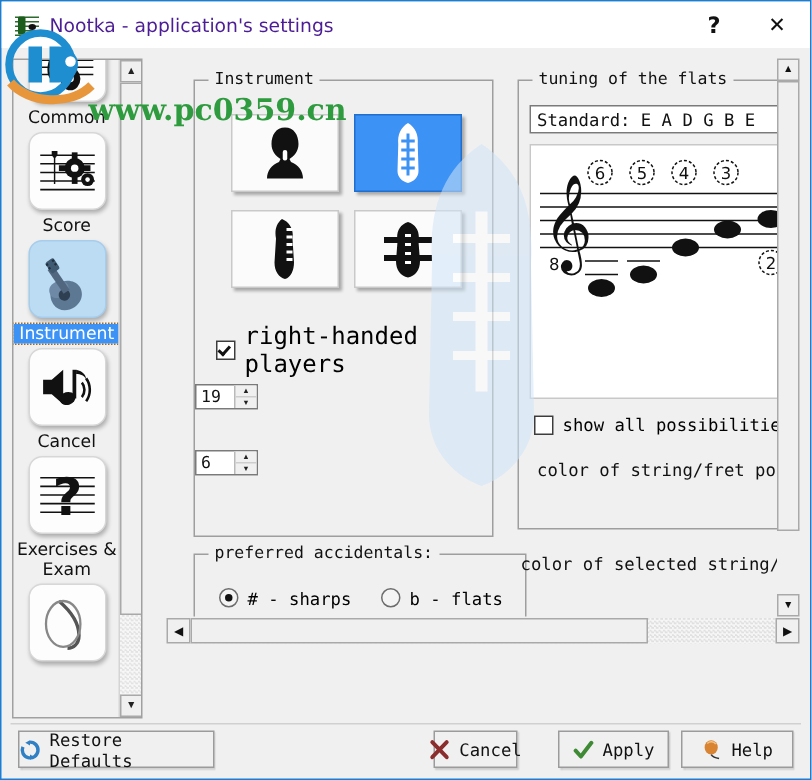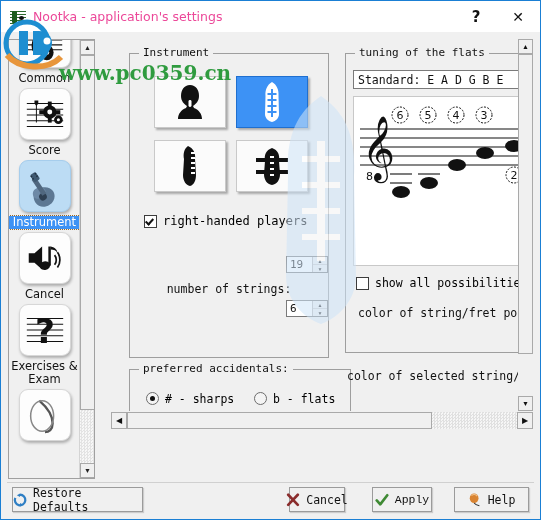--- a/index.html
+++ b/index.html
@@ -25,21 +25,21 @@
   }
   .title-icon{
     width:16px;height:16px;margin-left:9px;margin-right:7px;
     position:relative;flex:0 0 auto;
   }
   .title-icon .st{position:absolute;left:0;width:16px;height:1px;background:#2d6b2d;}
   .title-icon .gt{position:absolute;left:2px;top:2px;width:5px;height:12px;background:#1c5c1c;border-radius:1px;}
   .title-icon .nt{position:absolute;left:9px;top:7px;width:5px;height:4px;background:#111;border-radius:50%;}
   .title-text{
     font-family:"DejaVu Sans", sans-serif;
-    font-size:12.5px;color:#ec4899;letter-spacing:0px;
+    font-size:12.5px;color:#4c1d95;letter-spacing:0px;
     white-space:nowrap;
     text-align:center;
   }
   .title-btns{margin-left:auto;display:flex;align-items:center;height:31px;}
   .tb-btn{
     width:44px;height:31px;display:flex;align-items:center;justify-content:center;
     font-size:14px;color:#111;font-family:"DejaVu Sans",sans-serif;
     cursor:default;
   }
   .tb-btn.help{font-size:15px;font-weight:700;width:40px;}
@@ -145,36 +145,36 @@
   .inst-btn{
     width:70px;height:50px;background:#fbfbfb;border:1px solid #c9c9c9;
     box-shadow:2px 2px 2px rgba(0,0,0,.3);
     display:inline-flex;align-items:center;justify-content:center;
     margin:0 7px 12px 0;cursor:default;vertical-align:top;
   }
   .inst-btn.sel{background:#3d92f5;border:1px solid #1f6fcf;}
 
   .chk-row{
     position:absolute;left:14px;top:160px;display:flex;align-items:center;
-    font-family:"DejaVu Sans Mono", monospace;font-size:12px;
+    font-family:"DejaVu Sans Mono", monospace;font-size:16px;
   }
   .cbox{
     width:11px;height:11px;border:1px solid #3c3c3c;background:#fff;
     margin-right:6px;position:relative;flex:0 0 auto;
   }
   .cbox.on:after{
     content:"";position:absolute;left:2px;top:1px;width:3px;height:6px;
     border:solid #111;border-width:0 2px 2px 0;transform:rotate(42deg);
   }
   .lbl-c{
     position:absolute;width:100%;text-align:center;
     font-family:"DejaVu Sans Mono", monospace;font-size:11.5px;color:#111;
   }
   .spin{
-    position:absolute;left:0;right:0;display:flex;justify-content:flex-end;
+    position:absolute;left:0;right:0;display:flex;justify-content:flex-start;
   }
   .spin-box{
     display:flex;align-items:stretch;width:42px;height:17px;
     border:1px solid #7a7a7a;background:#fff;box-sizing:border-box;
   }
   .spin-val{
     flex:1;padding-left:3px;font-family:"DejaVu Sans Mono", monospace;font-size:11px;
     line-height:15px;color:#111;
   }
   .spin-btns{
@@ -263,21 +263,21 @@
   .btnbar{position:absolute;left:0;right:0;top:482px;height:36px;}
   .btn{
     position:absolute;top:4px;height:25px;
     background:#f0f0f0;border:1px solid #9b9b9b;box-sizing:border-box;
     display:flex;align-items:center;justify-content:center;gap:6px;
     font-family:"DejaVu Sans Mono", monospace;font-size:11.5px;color:#111;
     box-shadow:1px 1px 1px rgba(0,0,0,.15);cursor:default;
   }
   #btn-restore{left:11px;width:131px;}
   #btn-cancel{left:288px;width:56px;}
-  #btn-apply{left:371px;width:60px;font-family:Liberation Mono, monospace;}
+  #btn-apply{left:371px;width:74px;}
   #btn-help{left:453px;width:75px;}
   .ico{width:14px;height:14px;flex:0 0 auto;}
 </style>
 </head>
 <body>
 
 <div class="win">
 
   <div class="titlebar">
     <div class="title-icon">
@@ -502,21 +502,20 @@
         <div class="spin" style="top:202px;">
           <div class="spin-box">
             <div class="spin-val">19</div>
             <div class="spin-btns">
               <div>▲</div>
               <div>▼</div>
             </div>
           </div>
         </div>
 
-        <div class="lbl-c" style="top:228px;">number of strings:</div>
         <div class="spin" style="top:246px;">
           <div class="spin-box">
             <div class="spin-val">6</div>
             <div class="spin-btns">
               <div>▲</div>
               <div>▼</div>
             </div>
           </div>
         </div>
       </div>

